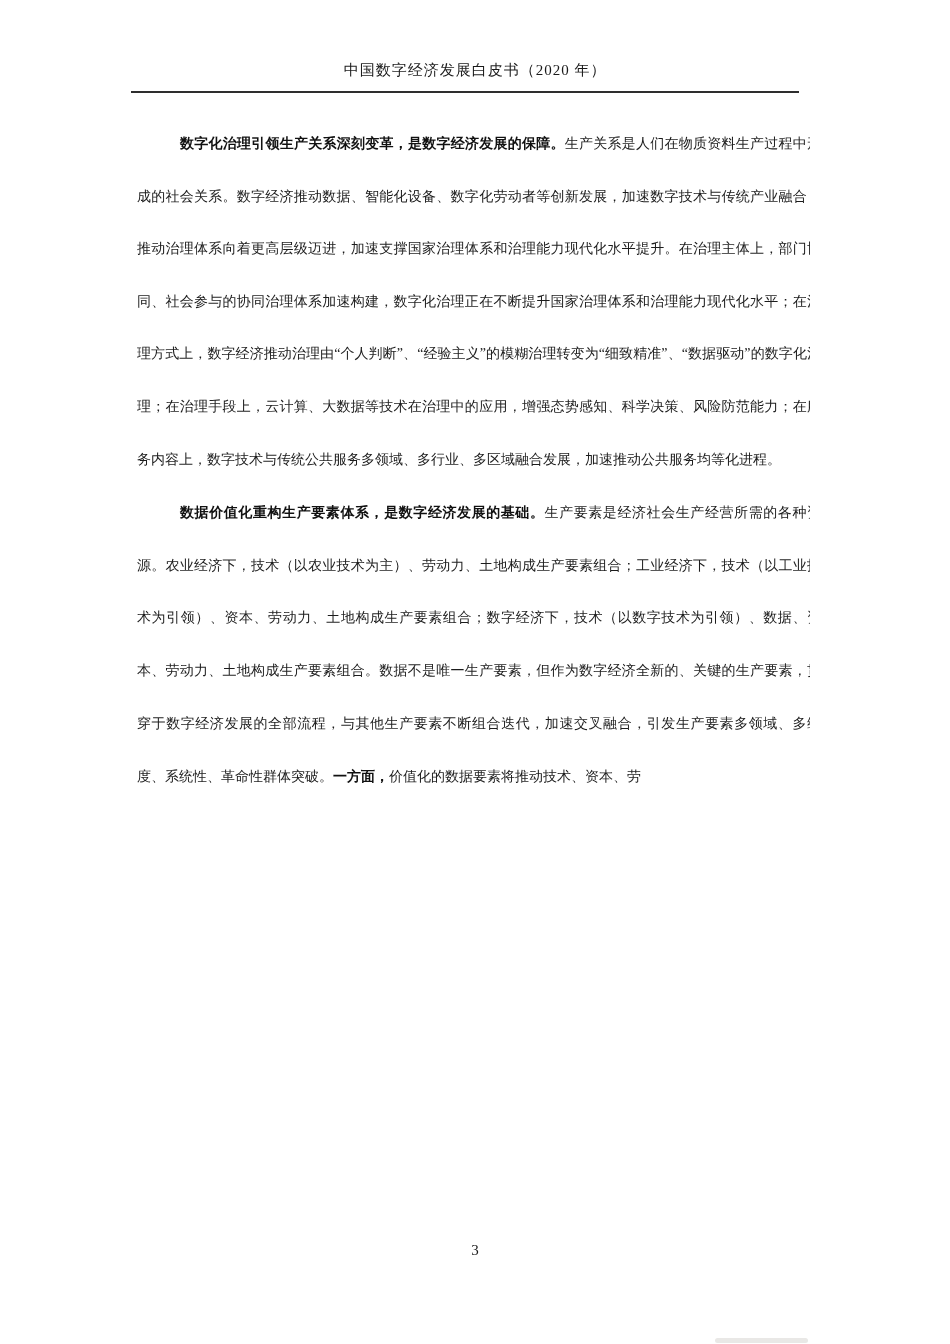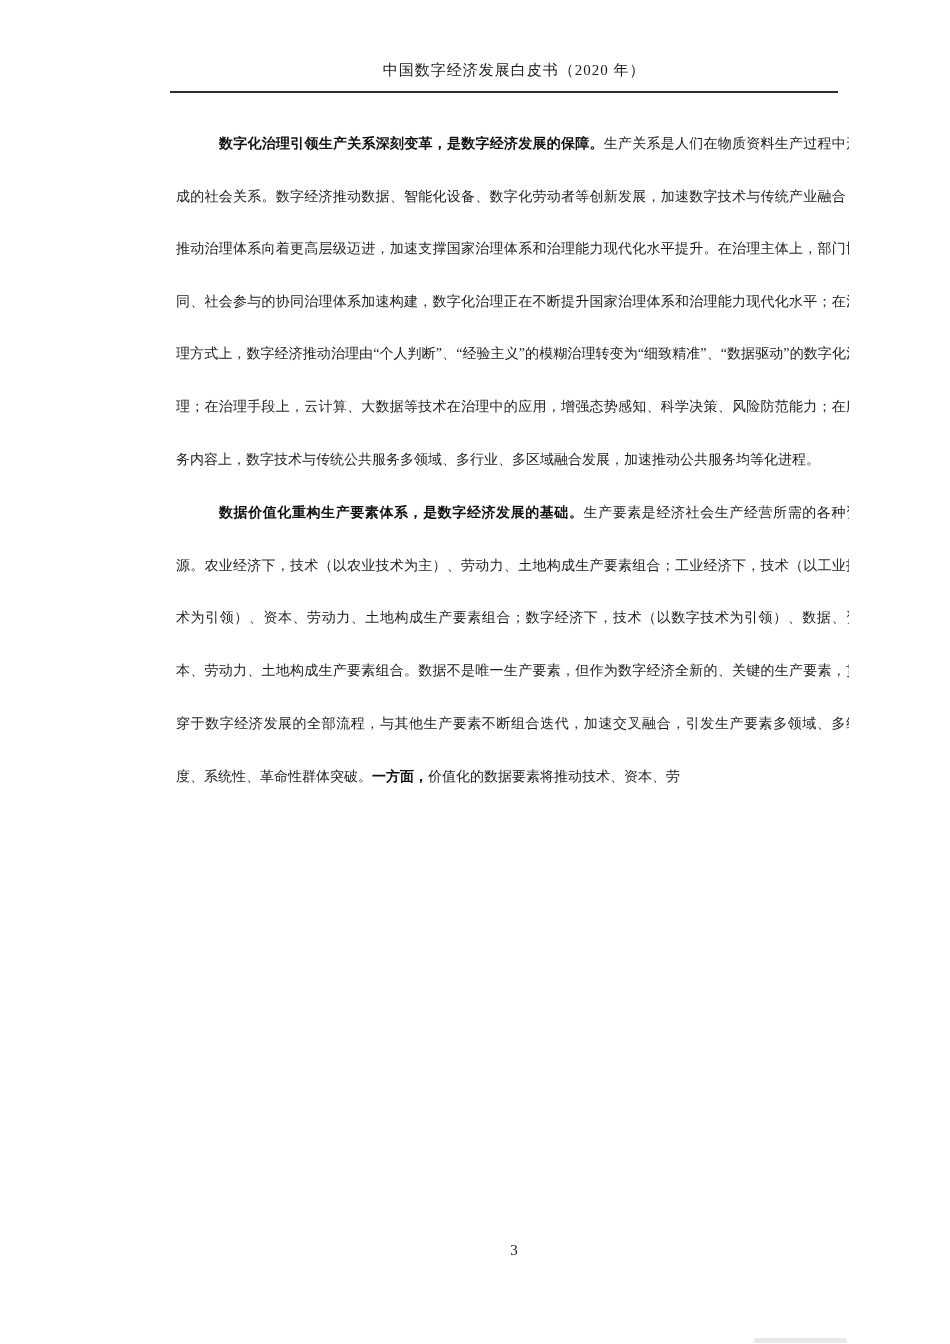--- a/index.html
+++ b/index.html
@@ -7,21 +7,20 @@
     padding: 0;
     background: #ffffff;
   }
   .page {
     position: relative;
     width: 810px;
     height: 1344px;
     background: #ffffff;
     overflow: hidden;
     font-family: "Liberation Serif", "DejaVu Serif", serif;
-    margin-left: 39px;
   }
   .header-title {
     position: absolute;
     top: 61px;
     left: 0;
     width: 950px;
     text-align: center;
     font-size: 15px;
     letter-spacing: 1px;
     color: #1a1a1a;

